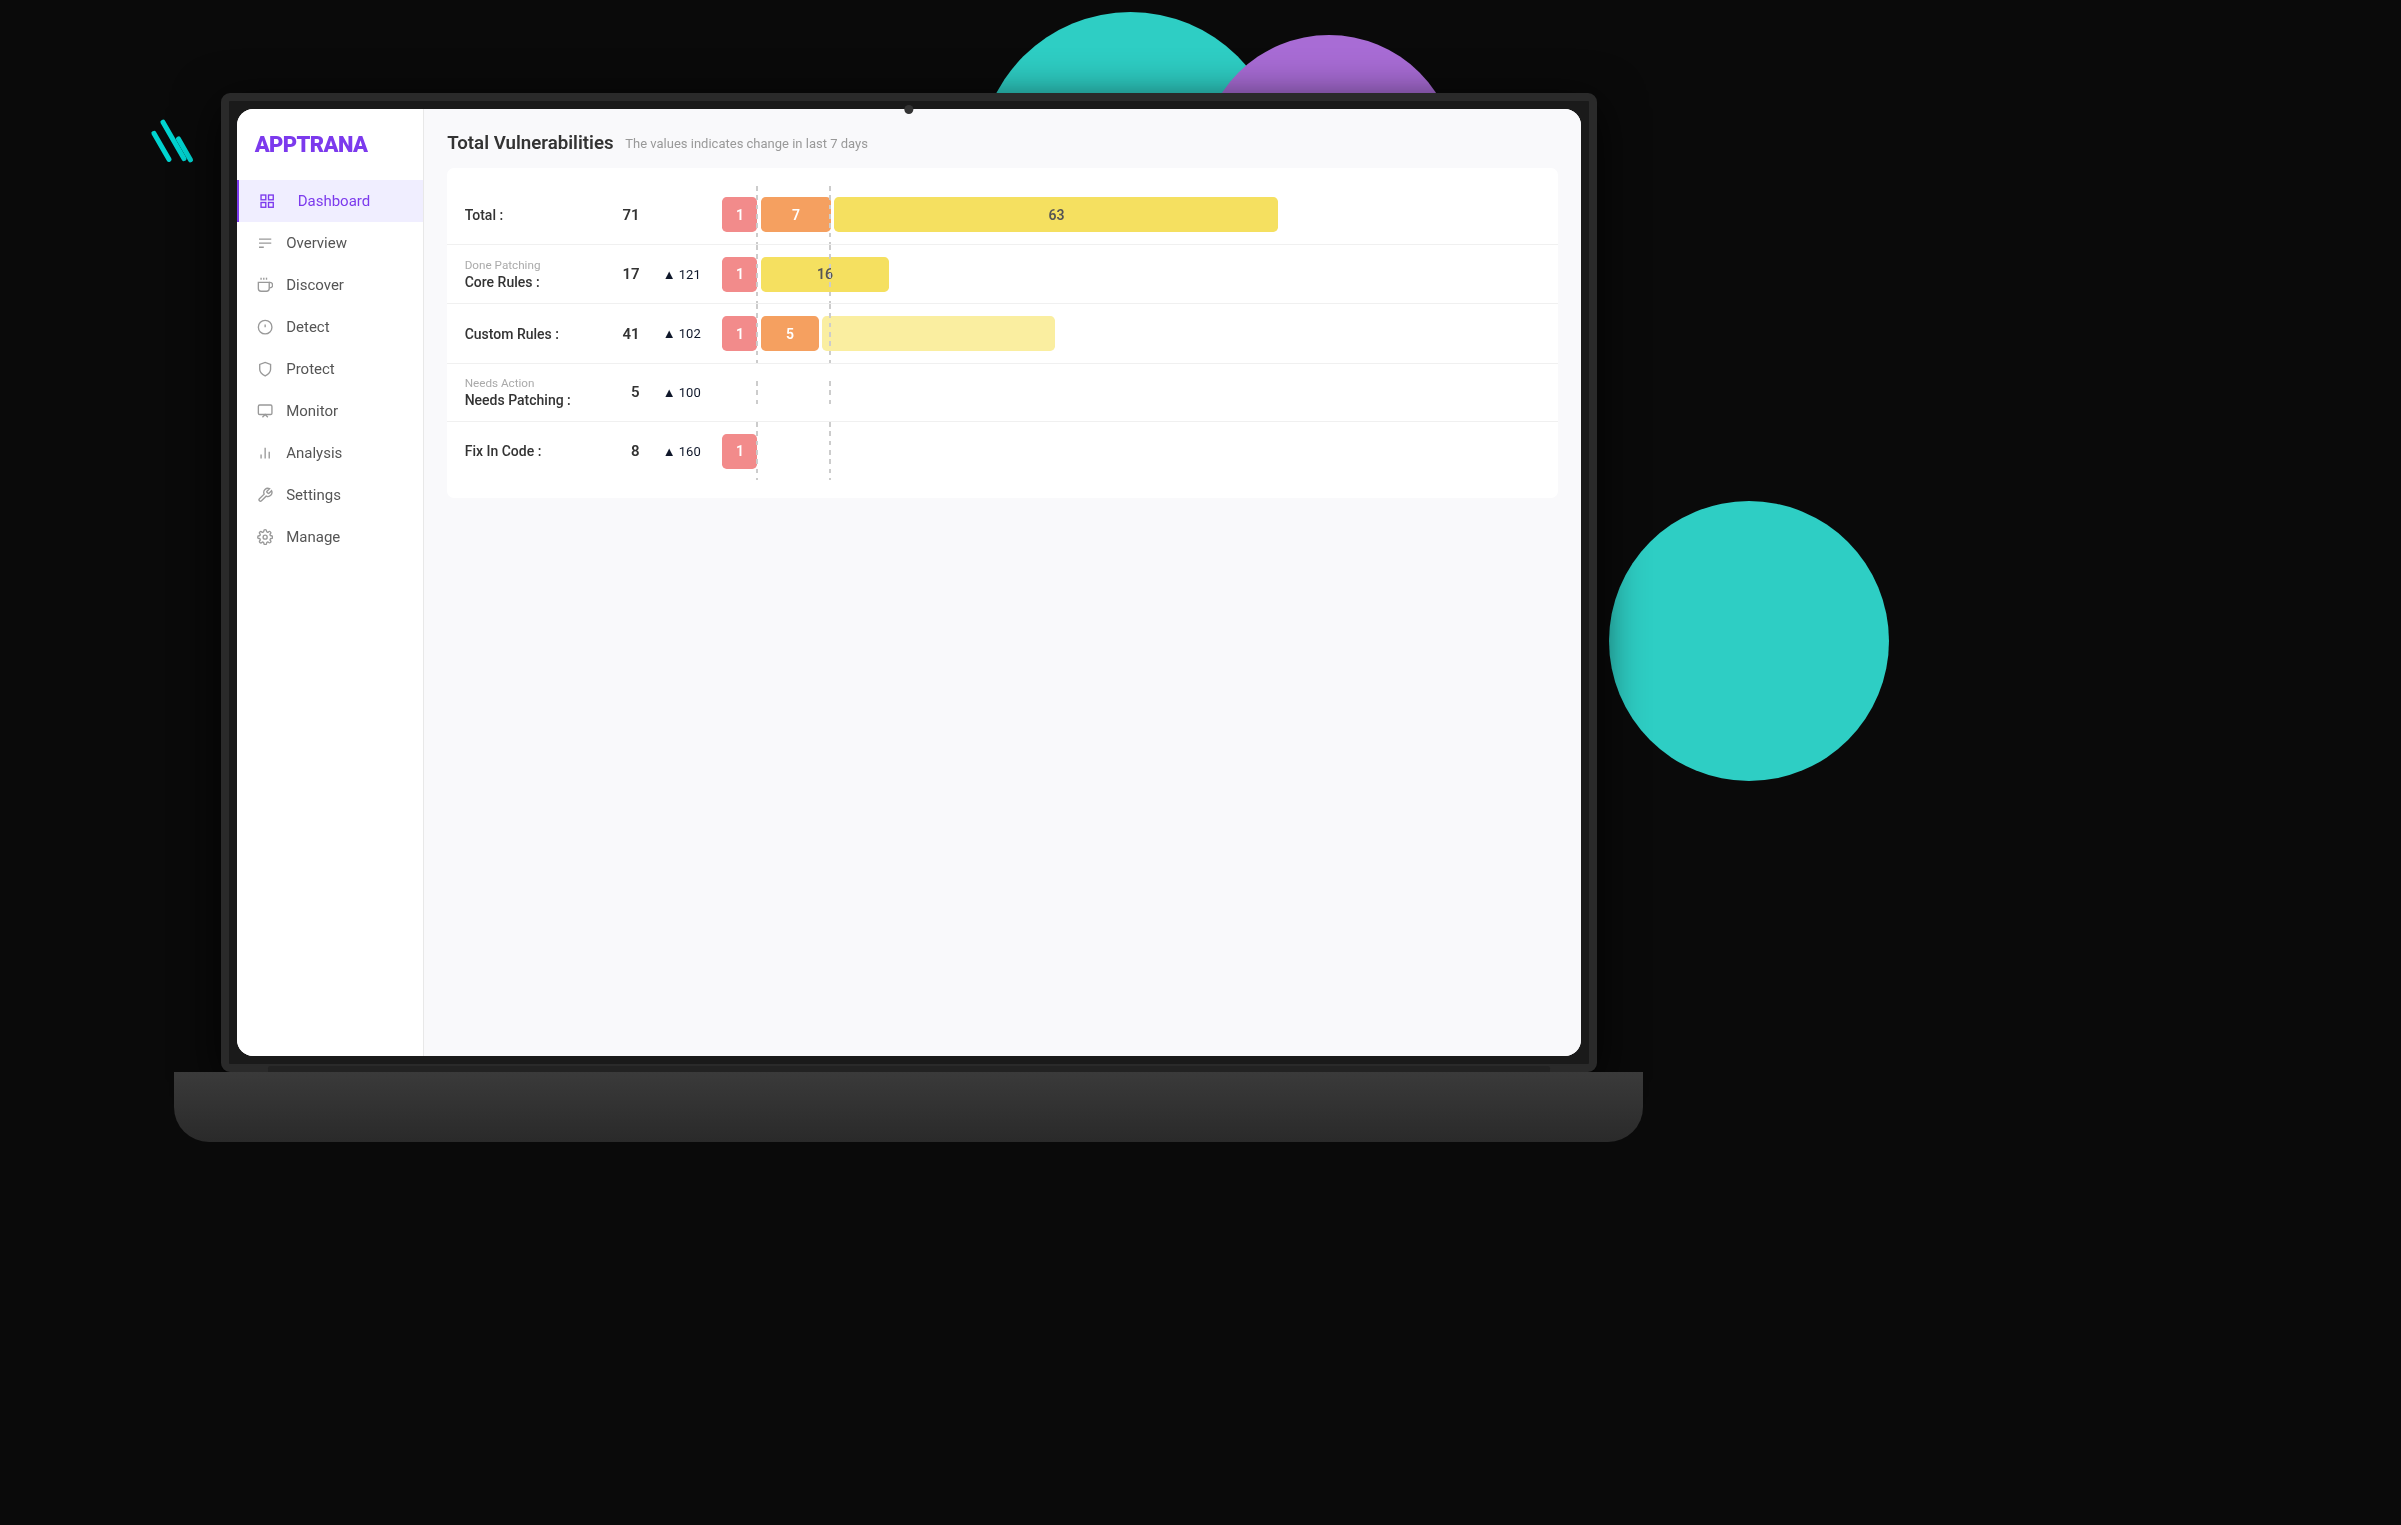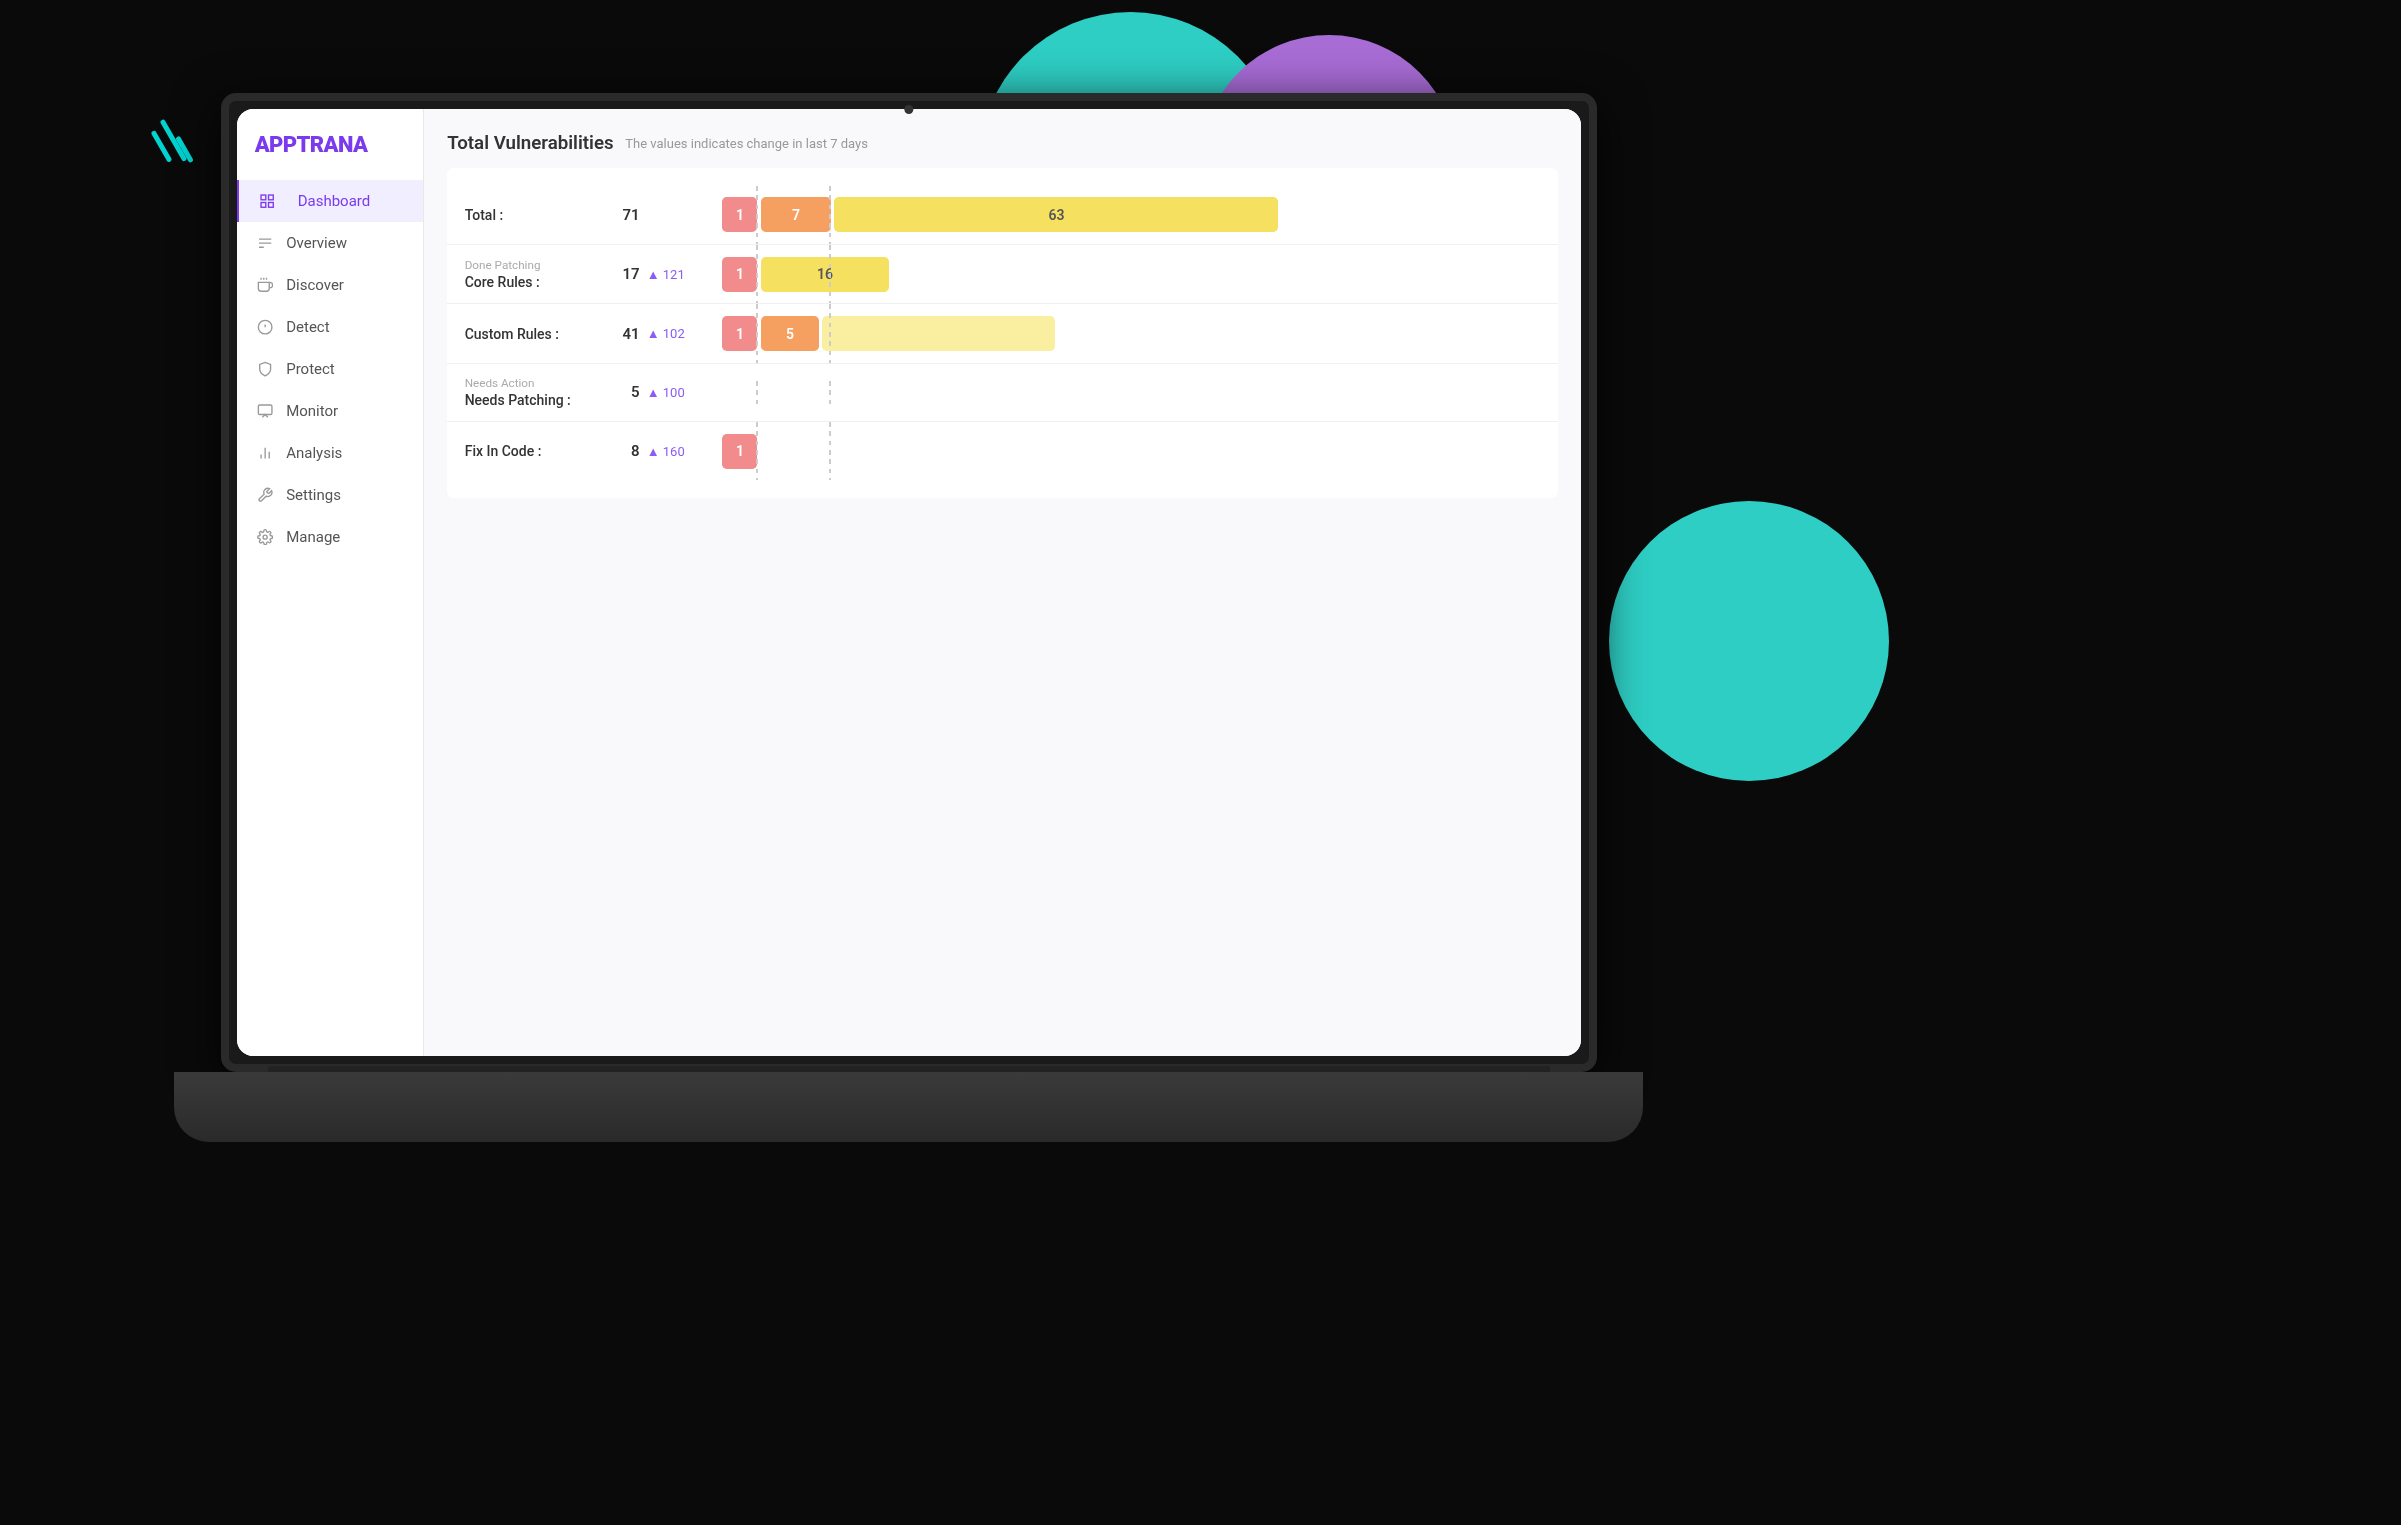--- a/index.html
+++ b/index.html
@@ -70,21 +70,21 @@
       height: 1282px;
       z-index: 2;
     }
     .laptop-screen-outer {
       position: absolute;
       top: 0;
       left: 0;
       width: 1376px;
       height: 979px;
       background: #1a1a1a;
-      border-radius: 15px;
+      border-radius: 9px;
       border: 8.2px solid #2a2a2a;
       box-shadow: 0 11.7px 47px rgba(0,0,0,0.8);
       overflow: hidden;
     }
     .laptop-screen-inner {
       position: absolute;
       top: 8.2px;
       left: 8.2px;
       right: 8.2px;
       bottom: 8.2px;
@@ -311,21 +311,21 @@
       font-weight: 600;
       width: 47px;
       text-align: right;
     }
     .row-trend {
       font-size: 13px;
       color: #333;
       margin-left: 7px;
       width: 70px;
     }
-    .trend-up { color: #8b5cf6; }
+    .trend-up { color: #0f172a; text-align: center; }
 
     
     .bar-area {
       flex: 1;
       display: flex;
       align-items: center;
       gap: 3.5px;
       position: relative;
       padding-left: 5.8px;
     }

